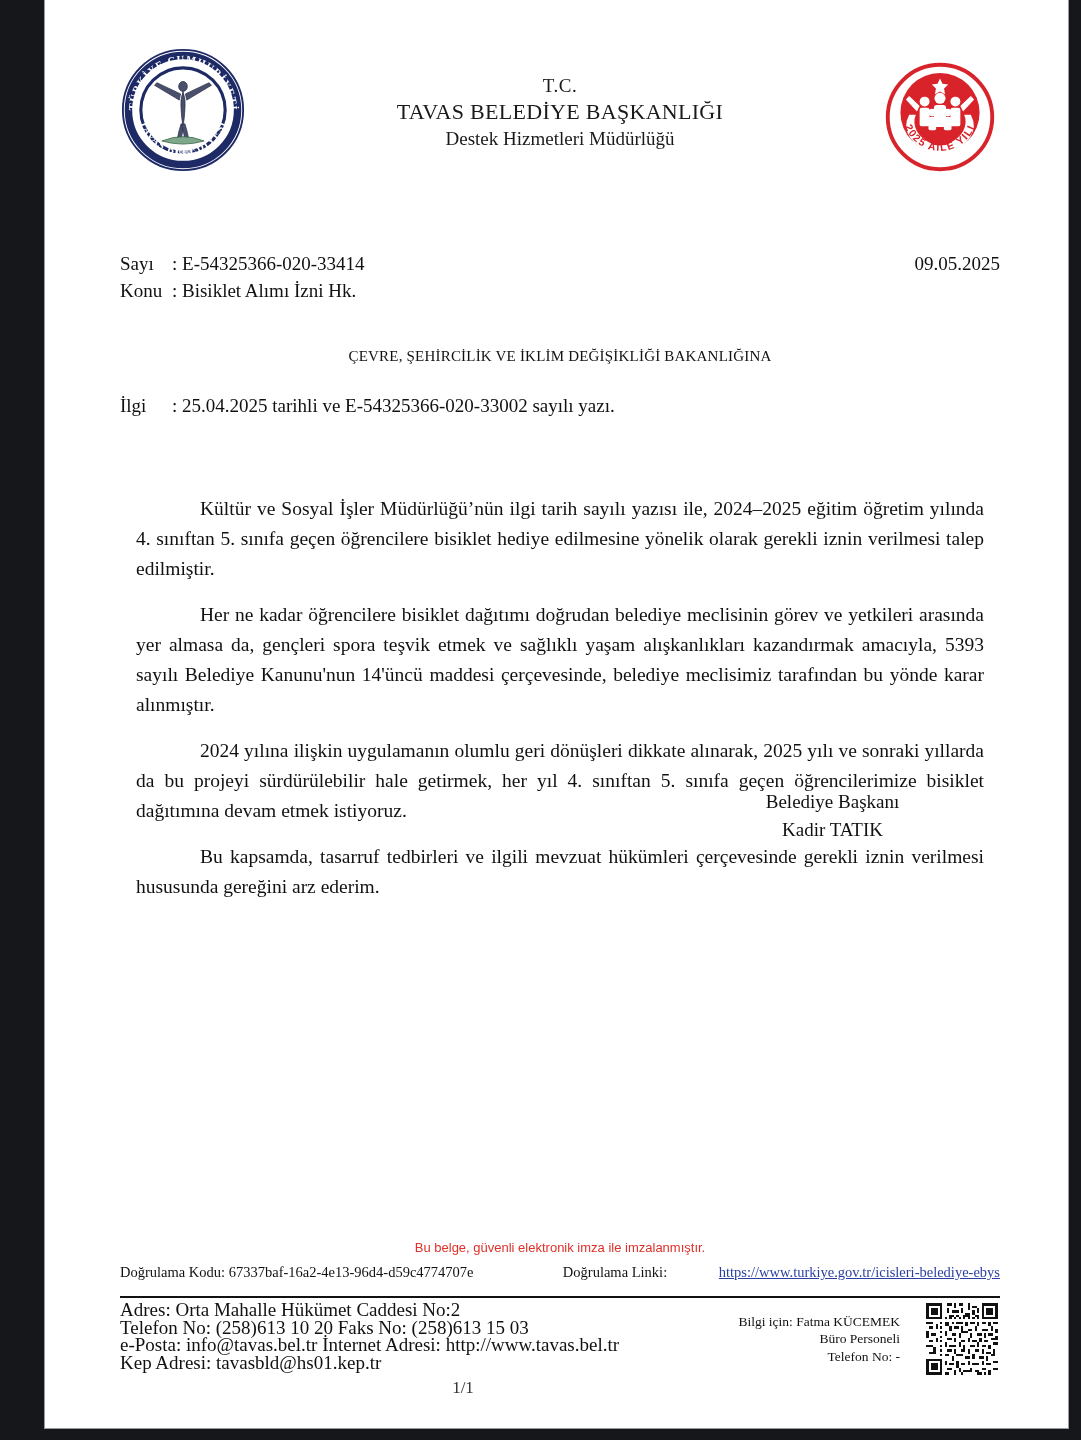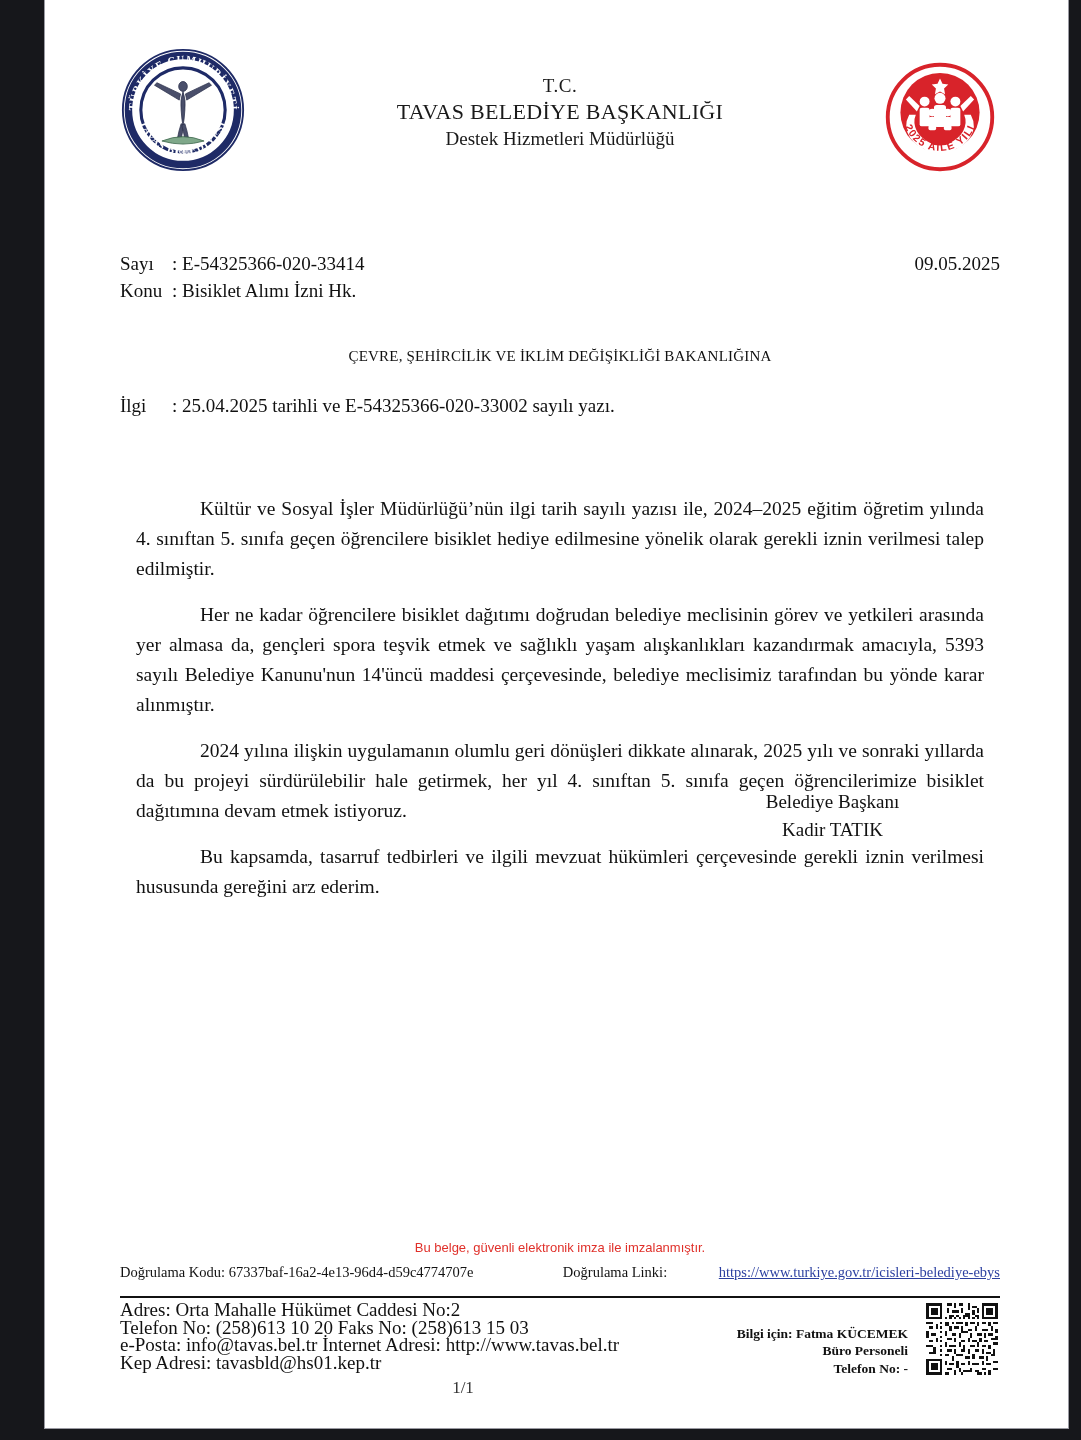--- a/index.html
+++ b/index.html
@@ -193,23 +193,22 @@
     align-items: flex-start;
   }
   .footer-left {
     font-size: 19px;
     line-height: 17.5px;
     color: #111;
     white-space: nowrap;
   }
   .footer-right-wrap {
     display: flex;
-    align-items: flex-end;
-    gap: 16px;
-    font-weight: bold;
+    align-items: center;
+    gap: 24px;
   }
   .footer-right {
     font-size: 13.5px;
     line-height: 17.5px;
     color: #111;
     text-align: right;
     white-space: nowrap;
   }
   .qr {
     width: 76px;

